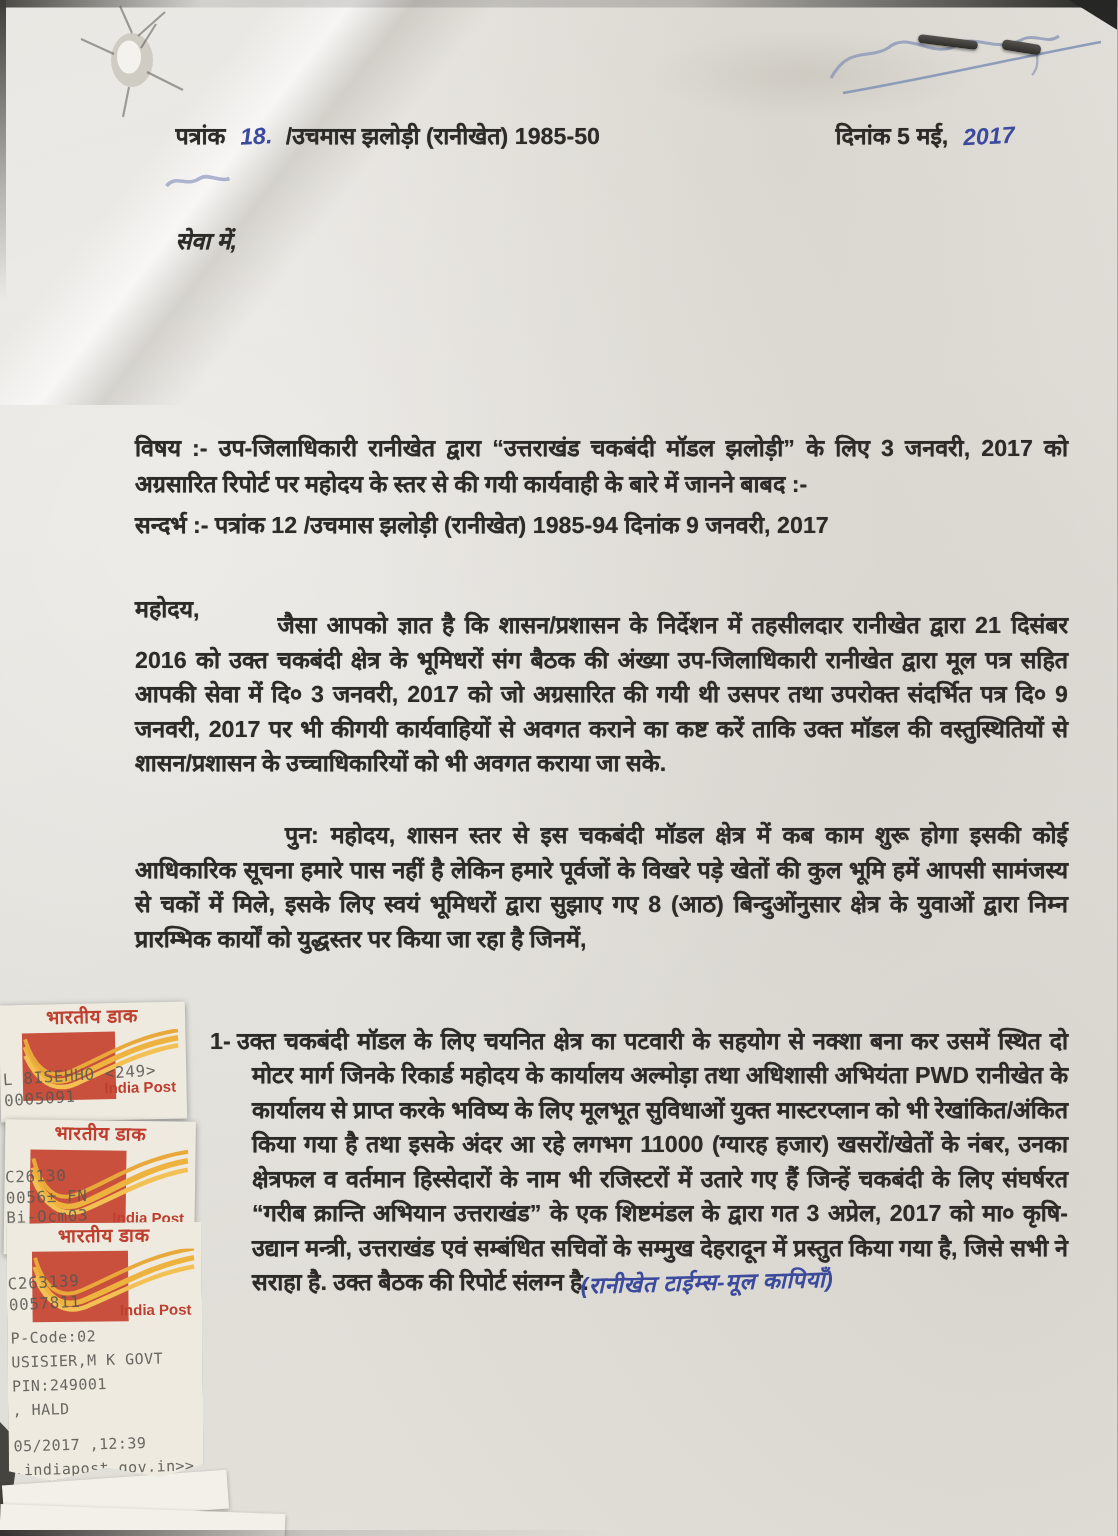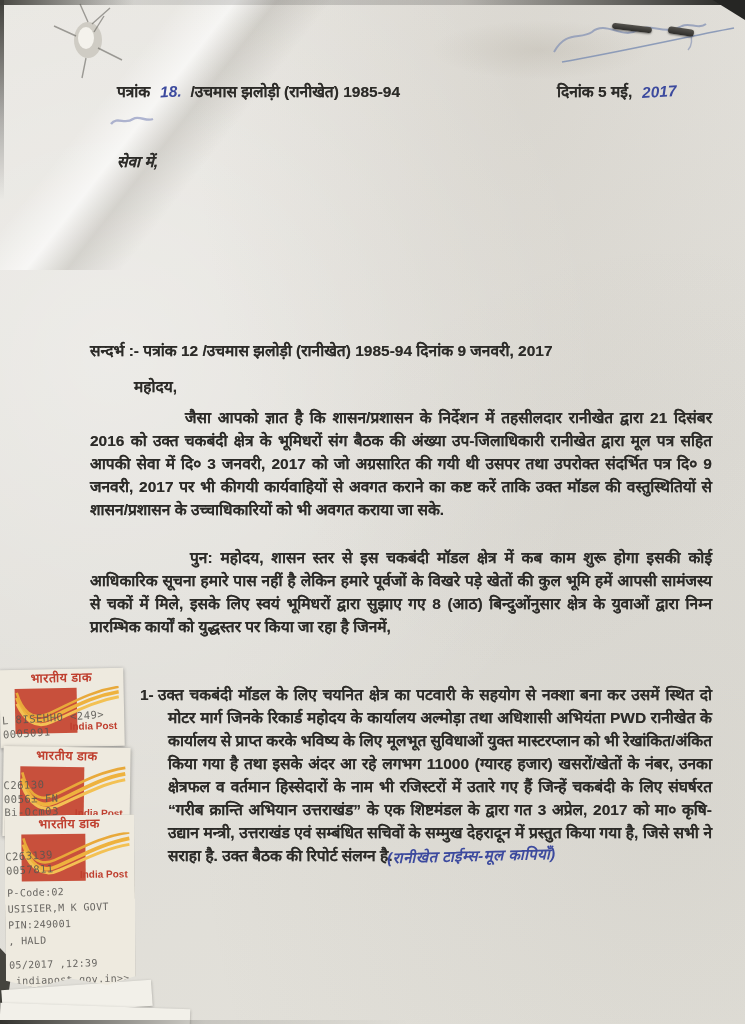--- a/index.html
+++ b/index.html
@@ -81,32 +81,33 @@
   <div class="staple" style="left:612px;top:25px;width:40px;height:6px;transform:rotate(7deg);"></div>
   <div class="staple" style="left:668px;top:28px;width:26px;height:7px;transform:rotate(9deg);"></div>
 
   <svg style="position:absolute;left:108px;top:112px;opacity:.45;" width="48" height="20" viewBox="0 0 48 20">
     <path d="M3,12 C9,4 17,13 25,7 C31,3 38,10 45,7" stroke="#5a68a8" stroke-width="2.4" fill="none"></path>
   </svg>
 
   <div class="txt" style="left:117px;top:80px;">
     <span>पत्रांक</span>
     <span class="hand">18.</span>
-    <span>/उचमास झलोड़ी (रानीखेत) 1985-94</span>
+    <span>/उचमास झलोड़ी (रानीखेत) 1985-50</span>
   </div>
   <div class="txt" style="left:557px;top:80px;">
     <span>दिनांक 5 मई,</span>
     <span class="hand">2017</span>
   </div>
 
   <div class="txt" style="left:117px;top:150px;font-style:italic;">सेवा में,</div>
 
+  <div class="txt just" style="left:90px;top:288px;width:622px;font-weight:700;line-height:24px;">विषय :- उप-जिलाधिकारी रानीखेत द्वारा “उत्तराखंड चकबंदी मॉडल झलोड़ी” के लिए 3 जनवरी, 2017 को अग्रसारित रिपोर्ट पर महोदय के स्तर से की गयी कार्यवाही के बारे में जानने बाबद :-</div>
   <div class="txt" style="left:90px;top:339px;">सन्दर्भ :- पत्रांक 12 /उचमास झलोड़ी (रानीखेत) 1985-94 दिनांक 9 जनवरी, 2017</div>
 
-  <div class="txt" style="left:90px;top:375px;margin-left:44px;">महोदय,</div>
+  <div class="txt" style="left:90px;top:395px;">महोदय,</div>
   <div class="txt just" style="left:90px;top:406px;width:622px;text-indent:95px;">जैसा आपको ज्ञात है कि शासन/प्रशासन के निर्देशन में तहसीलदार रानीखेत द्वारा 21 दिसंबर 2016 को उक्त चकबंदी क्षेत्र के भूमिधरों संग बैठक की अंख्या उप-जिलाधिकारी रानीखेत द्वारा मूल पत्र सहित आपकी सेवा में दि० 3 जनवरी, 2017 को जो अग्रसारित की गयी थी उसपर तथा उपरोक्त संदर्भित पत्र दि० 9 जनवरी, 2017 पर भी कीगयी कार्यवाहियों से अवगत कराने का कष्ट करें ताकि उक्त मॉडल की वस्तुस्थितियों से शासन/प्रशासन के उच्चाधिकारियों को भी अवगत कराया जा सके.</div>
   <div class="txt just" style="left:90px;top:546px;width:622px;text-indent:100px;">पुन: महोदय, शासन स्तर से इस चकबंदी मॉडल क्षेत्र में कब काम शुरू होगा इसकी कोई आधिकारिक सूचना हमारे पास नहीं है लेकिन हमारे पूर्वजों के विखरे पड़े खेतों की कुल भूमि हमें आपसी सामंजस्य से चकों में मिले, इसके लिए स्वयं भूमिधरों द्वारा सुझाए गए 8 (आठ) बिन्दुओंनुसार क्षेत्र के युवाओं द्वारा निम्न प्रारम्भिक कार्यों को युद्धस्तर पर किया जा रहा है जिनमें,</div>
 
   <div class="txt" style="left:0;top:683px;width:745px;height:200px;">
     <span class="item-marker">1-</span>
     <div class="just" style="position:absolute;left:168px;top:0;width:544px;text-indent:-10px;">
       <span>उक्त चकबंदी मॉडल के लिए चयनित क्षेत्र का पटवारी के सहयोग से नक्शा बना कर उसमें स्थित दो मोटर मार्ग जिनके रिकार्ड महोदय के कार्यालय अल्मोड़ा तथा अधिशासी अभियंता PWD रानीखेत के कार्यालय से प्राप्त करके भविष्य के लिए मूलभूत सुविधाओं युक्त मास्टरप्लान को भी रेखांकित/अंकित किया गया है तथा इसके अंदर आ रहे लगभग 11000 (ग्यारह हजार) खसरों/खेतों के नंबर, उनका क्षेत्रफल व वर्तमान हिस्सेदारों के नाम भी रजिस्टरों में उतारे गए हैं जिन्हें चकबंदी के लिए संघर्षरत “गरीब क्रान्ति अभियान उत्तराखंड” के एक शिष्टमंडल के द्वारा गत 3 अप्रेल, 2017 को मा० कृषि-उद्यान मन्त्री, उत्तराखंड एवं सम्बंधित सचिवों के सम्मुख देहरादून में प्रस्तुत किया गया है, जिसे सभी ने सराहा है. उक्त बैठक की रिपोर्ट संलग्न है.</span>
       <span class="hand2">(रानीखेत टाईम्स-मूल कापियाँ)</span>
     </div>
   </div>

